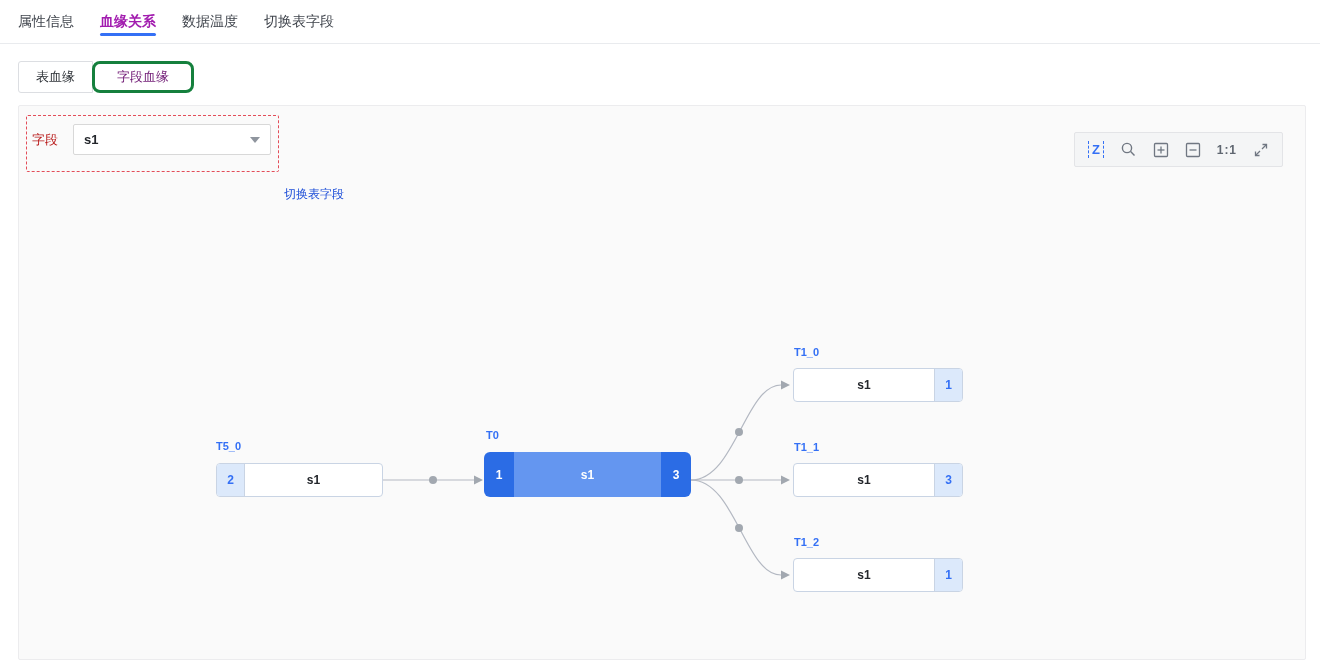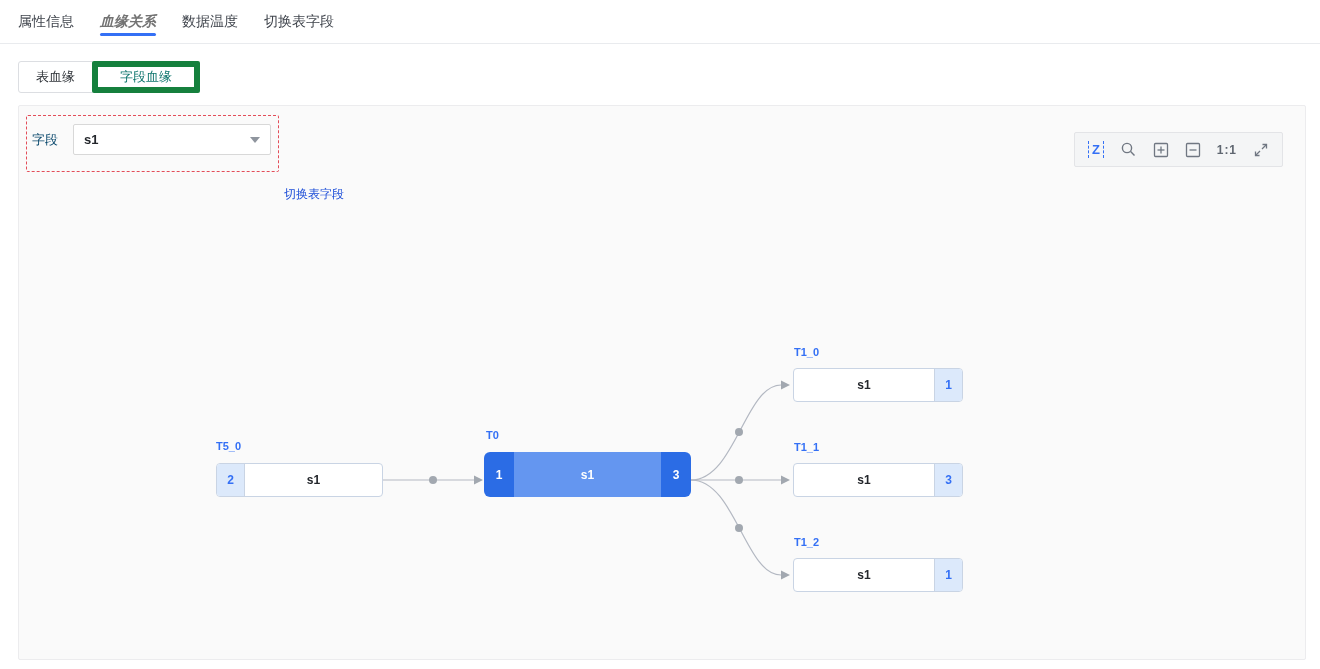--- a/index.html
+++ b/index.html
@@ -4,41 +4,41 @@
 <style>
   * { box-sizing: border-box; margin: 0; padding: 0; }
   html,body { width:1320px; height:669px; background:#fff; overflow:hidden;
     font-family:"Liberation Sans","DejaVu Sans",sans-serif; }
 
   
   .tabbar { display:flex; align-items:stretch; gap:26px; height:44px;
     padding:8px 18px; border-bottom:1px solid #e9ebee; }
   .tab { position:relative; display:flex; align-items:center; font-size:14px;
     color:#40454d; cursor:pointer; white-space:nowrap; }
-  .tab.active { color:#737373; font-weight:700;font-style:italic; }
+  .tab.active { color:#a21caf; font-weight:700; }
   .tab.active::after { content:""; position:absolute; left:0; right:0; bottom:-1px;
     height:3px; border-radius:2px; background:#3470f5; }
 
   
   .segrow { display:flex; margin:17px 0 0 18px; }
   .seg { height:32px; padding:0 17px; display:flex; align-items:center;
     font-size:13px; background:#fff; border:1px solid #dcdee2; color:#2f3338;
     cursor:pointer; }
   .seg.first { border-radius:3px 0 0 3px; }
-  .seg.active { border:6px solid #15803d; color:#0f766e; margin-left:-1px;
-    border-radius:2px; z-index:1; position:relative; padding:0 22px; }
+  .seg.active { border:3px solid #15803d; color:#701a75; margin-left:-1px;
+    border-radius:8px; z-index:1; position:relative; padding:0 22px; }
 
   
   .canvas { position:relative; margin:12px 14px 0 18px; height:555px;
     background:#fafafa; border:1px solid #ececee; border-radius:2px; }
 
   
   .field-box { position:absolute; left:7px; top:9px; width:253px; height:57px;
     border:1px dashed #e34d59; border-radius:2px; }
-  .field-label { position:absolute; left:5px; top:15px; font-size:13px; color:#0c4a6e; }
+  .field-label { position:absolute; left:5px; top:15px; font-size:13px; color:#b91c1c; }
   .field-select { position:absolute; left:46px; top:8px; width:198px; height:31px;
     background:#fff; border:1px solid #d8d8d8; border-radius:2px;
     display:flex; align-items:center; padding:0 10px; cursor:pointer; }
   .field-select .val { font-size:13px; font-weight:700; color:#23262b; flex:1; }
   .caret { width:0; height:0; border-left:5px solid transparent;
     border-right:5px solid transparent; border-top:6px solid #8f959e; }
   .field-hint { position:absolute; left:265px; top:80px; font-size:12px; color:#1d4ed8; }
 
   
   .g-toolbar { position:absolute; right:22px; top:26px; width:209px; height:35px;

